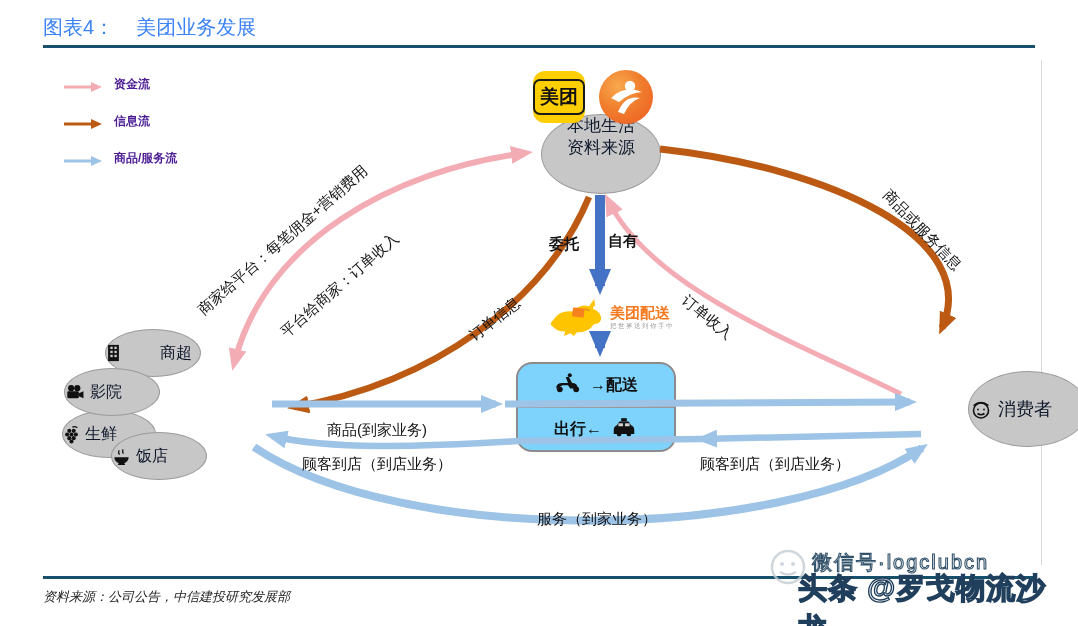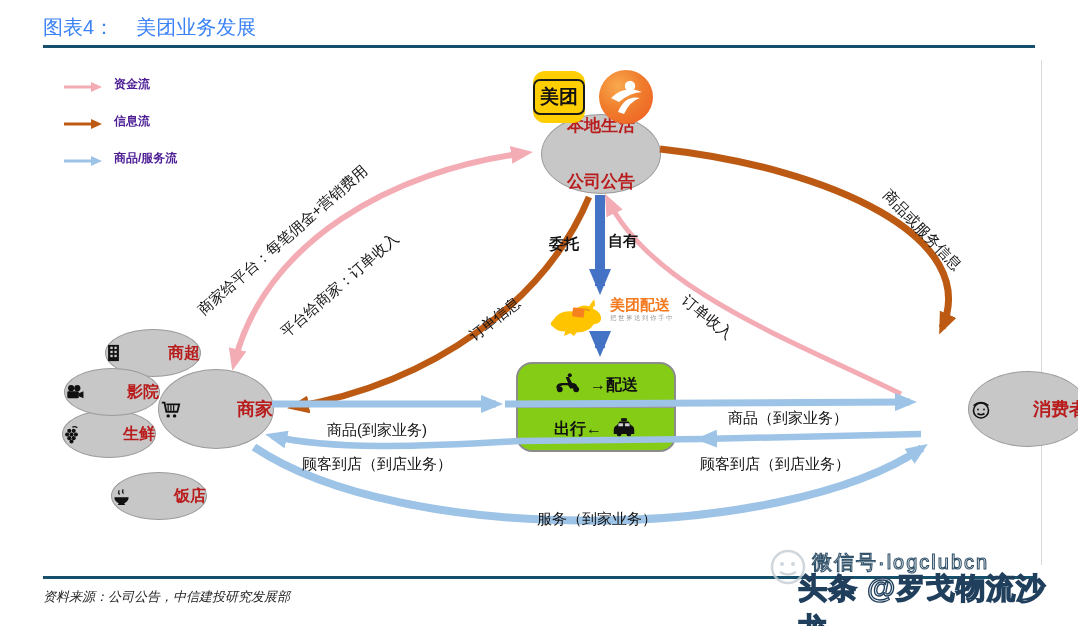--- a/index.html
+++ b/index.html
@@ -9,45 +9,45 @@
   }
   
   .title-row{position:absolute;left:43px;top:14px;font-size:20px;font-weight:normal;color:#3b82f6;}
   .title-row .t2{margin-left:22px;}
   .title-rule{position:absolute;left:43px;top:45px;width:992px;height:3px;background:#17506B;}
   
   .legend-item{position:absolute;left:62px;display:flex;align-items:flex-end;gap:12px;font-size:12px;font-weight:bold;color:#4c1d95;}
   .legend-item svg{display:block;}
   
   .node{position:absolute;z-index:2;background:#C7C7C7;border:1.5px solid #9B9B9B;border-radius:50%;
-        display:flex;align-items:center;justify-content:space-between;gap:5px;font-weight:bold;color:#b91c1c;}
+        display:flex;align-items:center;justify-content:flex-start;gap:5px;font-weight:normal;color:#0f172a;}
   .node .ic{display:flex;align-items:center;}
   #node-platform{left:541px;top:114px;width:118px;height:78px;flex-direction:column;gap:0;font-size:17px;line-height:1.3;}
   #node-merchant{left:158px;top:369px;width:114px;height:78px;font-size:18px;}
   #node-consumer{left:968px;top:371px;width:118px;height:74px;font-size:18px;}
   .mini{font-size:16px;}
   #mini-0{left:105px;top:329px;width:94px;height:46px;gap:39px;}
   #mini-1{left:64px;top:368px;width:94px;height:46px;}
   #mini-2{left:62px;top:410px;width:92px;height:46px;}
-  #mini-3{left:111px;top:472px;width:94px;height:46px;}
+  #mini-3{left:111px;top:432px;width:94px;height:46px;}
   
   #service-box{position:absolute;left:516px;top:362px;width:160px;height:90px;z-index:2;
-     background:#84cc16;border:2px solid #8C8C8C;border-radius:16px;box-sizing:border-box;
+     background:#7dd3fc;border:2px solid #8C8C8C;border-radius:16px;box-sizing:border-box;
      display:flex;flex-direction:column;}
   #service-box .rowx{flex:1;display:flex;align-items:center;justify-content:center;gap:8px;
      font-size:16px;font-weight:bold;}
   #service-box .rowx:first-child{border-bottom:2px solid #999;}
   
   #logo-meituan{position:absolute;left:533px;top:71px;width:52px;height:52px;z-index:3;background:#FFCE00;
      border-radius:12px;display:flex;align-items:center;justify-content:center;}
   #logo-meituan .inner{border:2px solid #1a1a1a;border-radius:7px;padding:3px 5px;font-size:19px;font-weight:bold;color:#111;}
   #logo-dianping{position:absolute;left:599px;top:70px;width:54px;height:54px;z-index:3;border-radius:50%;
      background:radial-gradient(circle at 35% 30%, #F9A94F 0%, #F07E2D 45%, #EE5A23 100%);
      display:flex;align-items:center;justify-content:center;}
-  #logo-delivery{position:absolute;left:548px;top:297px;z-index:3;display:flex;gap:4px;}
+  #logo-delivery{position:absolute;left:548px;top:297px;z-index:3;display:flex;align-items:center;gap:4px;}
   #logo-delivery .wordmark{display:flex;flex-direction:column;line-height:1.1;}
   #logo-delivery .nm{font-size:15px;font-weight:bold;color:#F47A20;}
   #logo-delivery .slg{font-size:6.5px;color:#9a9a9a;letter-spacing:1.5px;}
   
   #arrow-layer{position:absolute;left:0;top:0;z-index:4;pointer-events:none;}
   
   .elabel{position:absolute;z-index:5;font-size:15px;color:#141414;text-align:center;white-space:nowrap;}
   .rot{white-space:nowrap;}
   #lab-fee{left:148px;top:231px;width:270px;transform:rotate(-41deg);}
   #lab-income-merchant{left:255px;top:276px;width:170px;transform:rotate(-41deg);}
@@ -113,34 +113,23 @@
   <div id="logo-dianping">
     <svg width="40" height="40" viewBox="0 0 40 40">
       <circle cx="24" cy="9" r="5.2" fill="#fff"></circle>
       <path d="M5 21 Q18 8 36 15 Q25 15 13 25 Z" fill="#fff"></path>
       <path d="M12 35 Q19 18 34 21 Q24 24 18 37 Z" fill="#fff"></path>
     </svg>
   </div>
 
   <div class="node" id="node-platform">
     <span>本地生活</span>
-    <span>公司公告</span>
-  </div>
-
-  <div class="node" id="node-merchant">
-    <span class="ic">
-      <svg width="22" height="22" viewBox="0 0 24 24">
-          <path d="M3 5h3l2 10h12l2-8H8" fill="none" stroke="#111" stroke-width="2"></path>
-          <path d="M10 8v6M13 8v6M16 8v6" stroke="#111" stroke-width="1.4"></path>
-          <circle cx="10" cy="19.5" r="1.9" fill="#111"></circle>
-          <circle cx="17" cy="19.5" r="1.9" fill="#111"></circle>
-        </svg>
-    </span>
-    <span>商家</span>
-  </div>
+    <span>资料来源</span>
+  </div>
+
 
   <div class="node mini" id="mini-0">
     <span class="ic">
       <svg width="15" height="18" viewBox="0 0 16 20">
           <rect x="2" y="1" width="12" height="18" fill="#111"></rect>
           <g fill="#cfcfcf">
             <rect x="4.5" y="3" width="2.6" height="2.6"></rect>
             <rect x="9" y="3" width="2.6" height="2.6"></rect>
             <rect x="4.5" y="7.5" width="2.6" height="2.6"></rect>
             <rect x="9" y="7.5" width="2.6" height="2.6"></rect>
@@ -285,21 +274,20 @@
   </svg>
 
   <div class="elabel rot" id="lab-fee">商家给平台：每笔佣金+营销费用</div>
   <div class="elabel rot" id="lab-income-merchant">平台给商家：订单收入</div>
   <div class="elabel rot" id="lab-order-info">订单信息</div>
   <div class="elabel rot" id="lab-order-income">订单收入</div>
   <div class="elabel rot" id="lab-goods-info">商品或服务信息</div>
   <div class="elabel" id="lab-delegate">委托</div>
   <div class="elabel" id="lab-self">自有</div>
   <div class="elabel" id="lab-goods-left">商品(到家业务)</div>
-  <div class="elabel" id="lab-goods-right">商品（到家业务）</div>
   <div class="elabel" id="lab-visit-left">顾客到店（到店业务）</div>
   <div class="elabel" id="lab-visit-right">顾客到店（到店业务）</div>
   <div class="elabel" id="lab-service-home">服务（到家业务）</div>
 
   <div class="footer-rule"></div>
   <div class="source-text">资料来源：公司公告，中信建投研究发展部</div>
 
   <div id="watermark">
     <svg class="wm-logo" width="40" height="40" viewBox="0 0 40 40">
       <circle cx="20" cy="20" r="16" fill="none" stroke="#c4ccd4" stroke-width="2.5"></circle>

